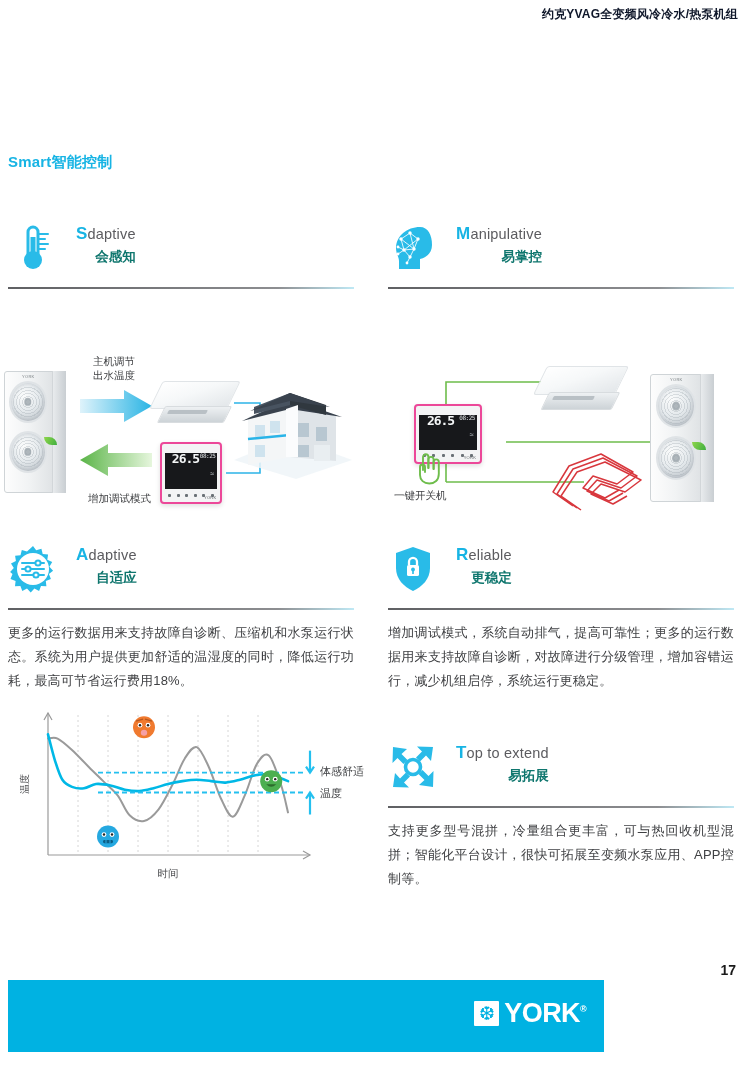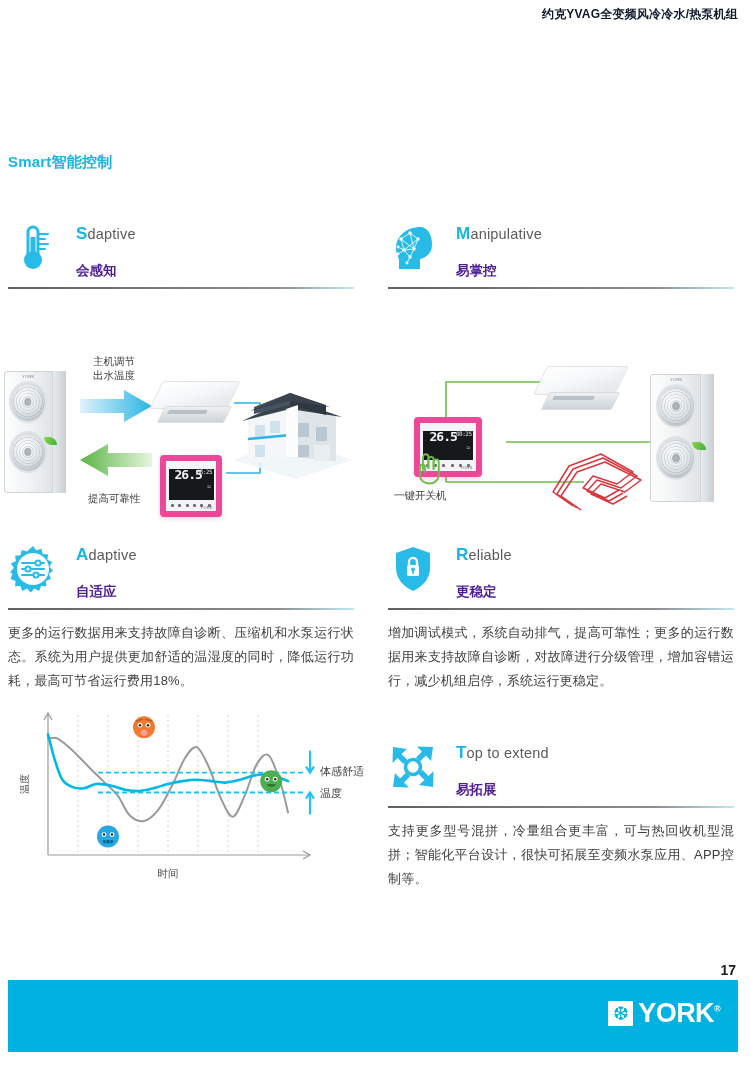--- a/index.html
+++ b/index.html
@@ -28,21 +28,21 @@
   .feat { position: absolute; width: 346px; }
   .feat-head { display: flex; align-items: flex-start; height: 56px; }
   .feat-ico {
     width: 50px; height: 52px; flex: 0 0 50px;
     display: flex; align-items: center; justify-content: center;
     margin-right: 18px;
   }
   .feat-titles { padding-top: 2px; }
   .feat-en { font-size: 14.5px; color: #5b5b5f; line-height: 20px; letter-spacing: .2px; }
   .feat-en .cap { color: #17b4e4; font-size: 17px; font-weight: 600; }
-  .feat-cn { font-size: 13.5px; color: #4c1d95; font-weight: 700; line-height: 21px; margin-top: 16px; }
+  .feat-cn { font-size: 13.5px; color: #0f766e; font-weight: 700; line-height: 21px; margin-top: 2px; text-align: right; }
   .feat-rule {
     height: 1.6px; background: #6f7073; margin-top: 9px; margin-bottom: 11px;
     background: linear-gradient(to right,#5f6063 0%, #8d8e91 78%, #bfe9f5 100%);
   }
   .feat-body {
     font-size: 13px; line-height: 24px; color: #3f4043;
     text-align: justify; letter-spacing: .2px;
   }
 
   
@@ -115,22 +115,22 @@
     background: linear-gradient(to bottom,#eef1f3,#cdd3d7);
     transform: skewX(-26deg); border-radius: 2px;
     border: 1px solid #d8dcdf;
   }
   .cas-slot {
     position: absolute; left: 16%; bottom: 22%; width: 50%; height: 9%;
     background: #b9c0c5; transform: skewX(-26deg); border-radius: 1px;
   }
 
   
-  .thermo { position: absolute; background: #f3f4f5; border: 6px solid #ec4899; border-radius: 4px;
-            box-shadow: 0 2px 5px rgba(0,0,0,.13); overflow: hidden; margin-top: 13px; }
+  .thermo { position: absolute; background: #f3f4f5; border: 2px solid #ec4899; border-radius: 4px;
+            box-shadow: 0 2px 5px rgba(0,0,0,.13); overflow: hidden; }
   .th-screen { position: absolute; left: 5%; top: 16%; width: 90%; height: 62%; background: #17181b; }
   .th-big { position: absolute; left: 17%; top: 16%; font-family: "DejaVu Sans Mono", monospace;
             color: #f4f6f7; font-size: 13px; letter-spacing: -1px; line-height: 12px; font-weight: 700; }
   .th-small { position: absolute; right: 8%; top: 14%; font-family:"DejaVu Sans Mono", monospace;
               color: #dfe3e6; font-size: 6px; letter-spacing: -.5px; }
   .th-icons { position: absolute; right: 10%; top: 44%; color:#cfd6da; font-size: 7px; }
   .th-row { position: absolute; left: 6%; bottom: 4%; width: 88%; height: 14%;
             display: flex; justify-content: space-around; align-items: center; }
   .th-row i { width: 3px; height: 3px; background: #6a7176; border-radius: 1px; display: block; }
   .th-brand { position: absolute; right: 6%; bottom: 3%; font-size: 4px; color: #5d6367; letter-spacing: .3px; }
@@ -152,21 +152,21 @@
   }
   .lg { display: flex; align-items: center; gap: 9px; }
   .lg-line { width: 26px; height: 2.4px; display: block; border-radius: 2px; }
 
   
   .pageno {
     position: absolute; right: 14px; top: 962px;
     font-size: 14px; font-weight: 700; color: #1a1a1a;
   }
   .footbar {
-    position: absolute; left: 8px; top: 980px; width: 730px; height: 72px;
+    position: absolute; left: 8px; top: 980px; width: 596px; height: 72px;
     background: #00b2e2;
   }
   .logo { position: absolute; right: 18px; top: 18px; display: flex; align-items: center; gap: 5px; }
   .logo-mark {
     width: 25px; height: 25px; background: #ffffff; position: relative; border-radius: 1px;
   }
   .logo-mark:after {
     content: "\2746"; position: absolute; left: 50%; top: 50%; transform: translate(-50%,-52%);
     color: #00b2e2; font-size: 19px; line-height: 1;
   }
@@ -359,21 +359,21 @@
         </linearGradient>
           </defs>
         <path d="M74 10 L30 10 L30 1 L2 17 L30 33 L30 24 L74 24 Z" fill="url(#gg)"></path>
       </svg>
     </div>
 
     <div class="ill-label" style="left:93px; top:9px; text-align:right;">
       <span>主机调节</span><br>
       <span>出水温度</span>
     </div>
-    <div class="ill-label" style="left:88px; top:146px;">提高可靠性</div>
+    <div class="ill-label" style="left:88px; top:146px;">增加调试模式</div>
 
     <div class="cassette" style="left:156px; top:36px; width:78px; height:42px;">
       <div class="cas-top"></div>
       <div class="cas-face"></div>
       <div class="cas-slot"></div>
     </div>
 
     <div class="thermo" style="left:160px; top:97px; width:62px; height:62px;">
       <div class="th-screen"></div>
       <div class="th-big">26.5</div>

